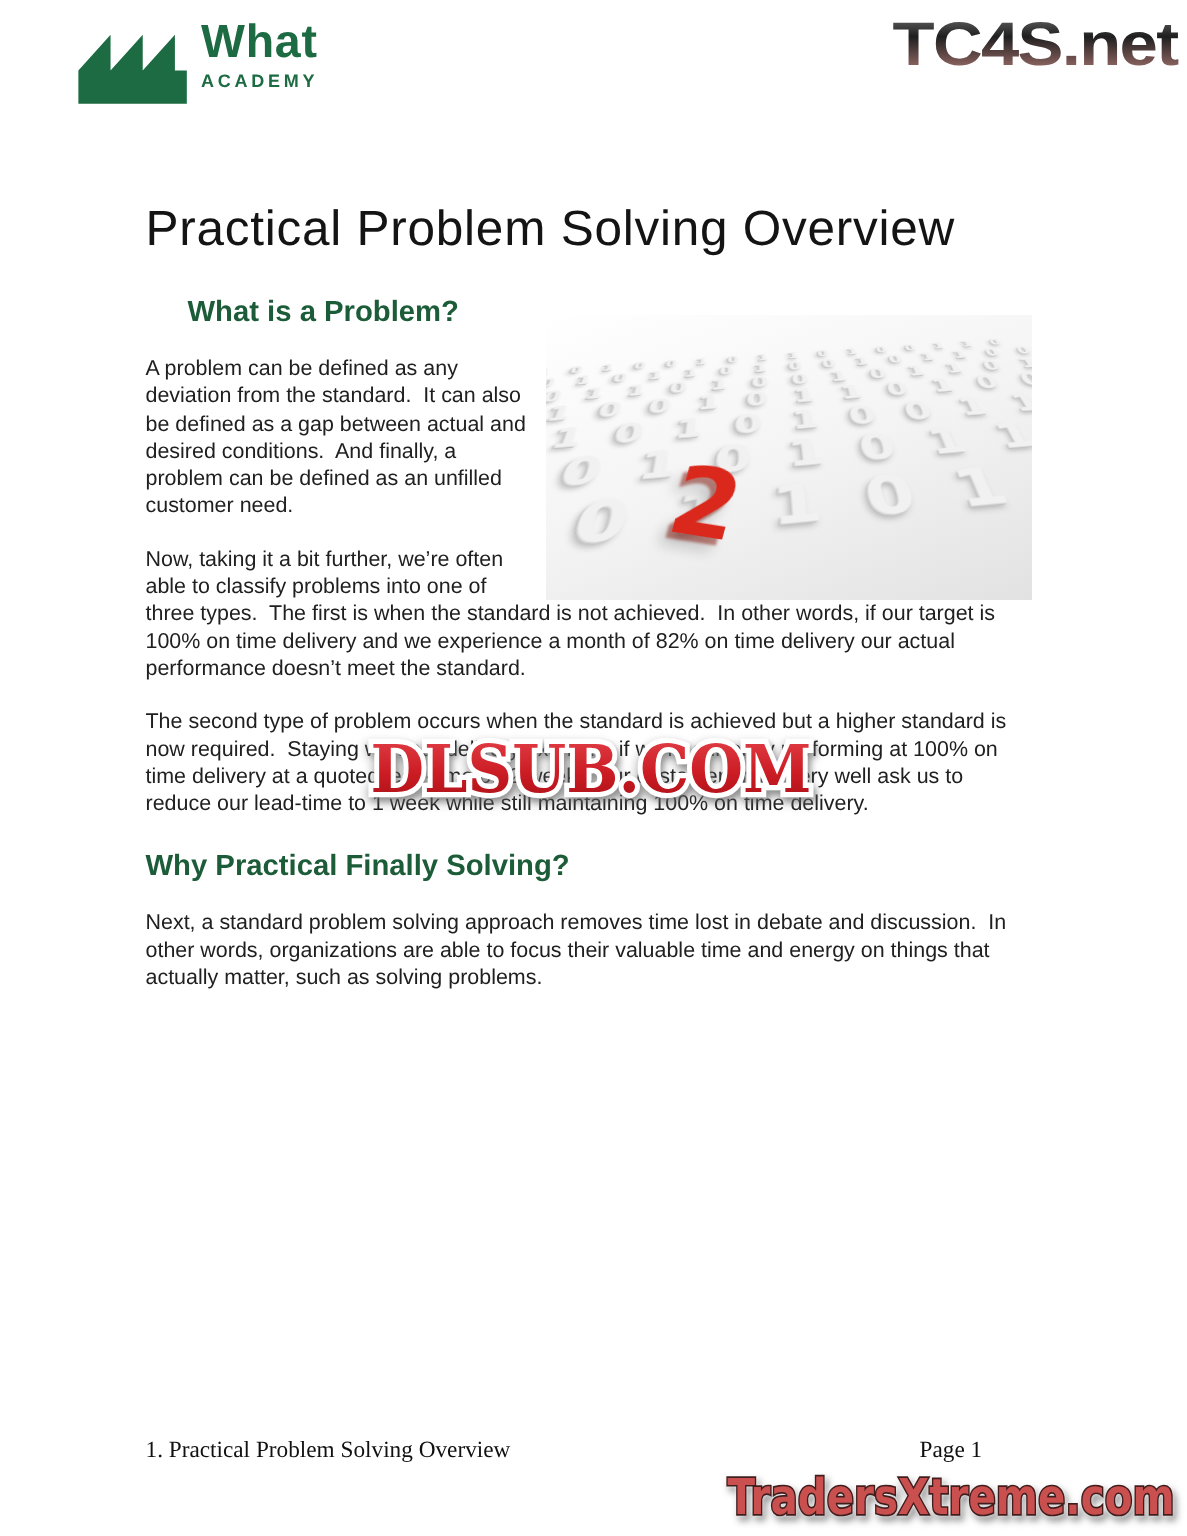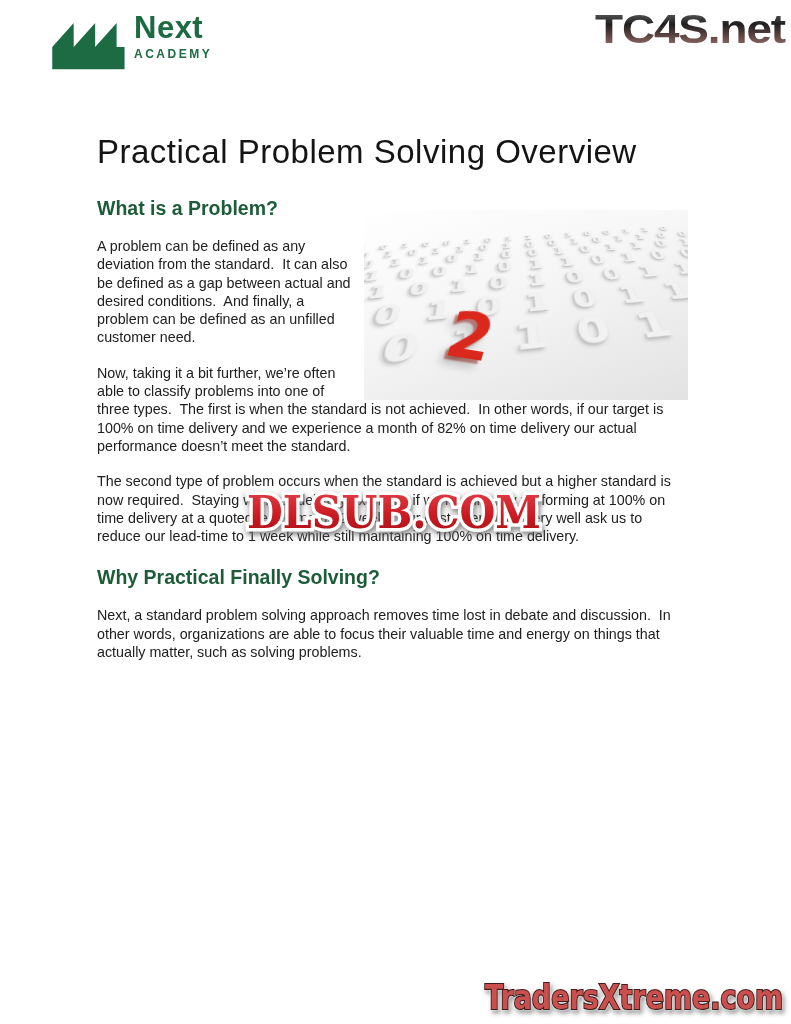--- a/index.html
+++ b/index.html
@@ -16,21 +16,21 @@
   .wm-top{position:absolute;top:2px;right:3px;}
   .wm-top text{font-family:"Liberation Sans",sans-serif;font-weight:bold;font-size:41px;
                letter-spacing:-1px;}
 
   
   .content{position:absolute;left:97px;top:134px;width:591px;color:#202020;}
   .doc-title{margin:0;font-size:33px;font-weight:400;color:#141414;
              line-height:35px;letter-spacing:0.5px;}
   .content h2{margin:20px 0 0;font-size:19.5px;font-weight:bold;color:var(--heading-green,#1d5c38);
               line-height:24px;}
-  .content h2.first{margin-top:27px;}
+  .content h2.first{margin-top:27px;margin-left:28px;}
   .content p{margin:17px 0 0;font-size:14.3px;line-height:18.3px;white-space:pre-wrap;}
 
   
   .binary-img{float:right;width:324px;height:190px;margin:-10px 0 0 10px;position:relative;
               overflow:hidden;background:linear-gradient(160deg,#ffffff 0%,#f4f4f4 50%,#e2e2e2 100%);}
   .plane{position:absolute;left:-35%;top:-42%;width:190%;
          transform:perspective(300px) rotateX(38deg) rotateZ(-7deg);transform-origin:50% 100%;}
   .brow{font-family:"DejaVu Sans",sans-serif;font-weight:bold;color:#f1f1f1;white-space:nowrap;
         letter-spacing:7px;line-height:1.12;
         text-shadow:-1px 1px 0 #dcdcdc,-2px 2px 1px #c3c3c3,-3px 4px 5px rgba(120,120,120,.45);}
@@ -61,21 +61,21 @@
 </head>
 <body>
 
 <div class="page">
 
   <div class="logo">
     <svg width="80" height="58" viewBox="0 0 100 73">
       <polygon points="5,72 5,44 32,14 32,44 59,14 59,44 86,14 86,44 96,44 96,72" fill="var(--brand-green,#1d6b42)"></polygon>
     </svg>
     <div class="logo-text">
-      <div class="logo-name">Next</div>
+      <div class="logo-name">What</div>
       <div class="logo-sub">ACADEMY</div>
     </div>
   </div>
 
   <svg class="wm-top" width="196" height="52" viewBox="0 0 196 52">
     <defs>
       <linearGradient id="tcgrad" x1="0" y1="0" x2="0" y2="1">
         <stop offset="0" stop-color="#7c7c7c"></stop>
         <stop offset="0.4" stop-color="#1f1f1f"></stop>
         <stop offset="0.85" stop-color="#8f6662"></stop>
@@ -119,18 +119,22 @@
     <defs>
       <linearGradient id="dlgrad" x1="0" y1="0" x2="0" y2="1">
         <stop offset="0" stop-color="#e4424a"></stop>
         <stop offset="0.55" stop-color="#cb1b23"></stop>
         <stop offset="1" stop-color="#a60f15"></stop>
       </linearGradient>
     </defs>
     <text x="156" y="46" text-anchor="middle" textLength="294" lengthAdjust="spacingAndGlyphs" fill="url(#dlgrad)">DLSUB.COM</text>
   </svg>
 
+  <div class="footer">
+    <span>1. Practical Problem Solving Overview</span>
+    <span class="pageno">Page 1</span>
+  </div>
 
   <svg class="wm-bottom" width="308" height="44" viewBox="0 0 308 44">
     <text x="154" y="33" text-anchor="middle" textLength="298" lengthAdjust="spacingAndGlyphs">TradersXtreme.com</text>
   </svg>
 
 </div>
 
 </body></html>

